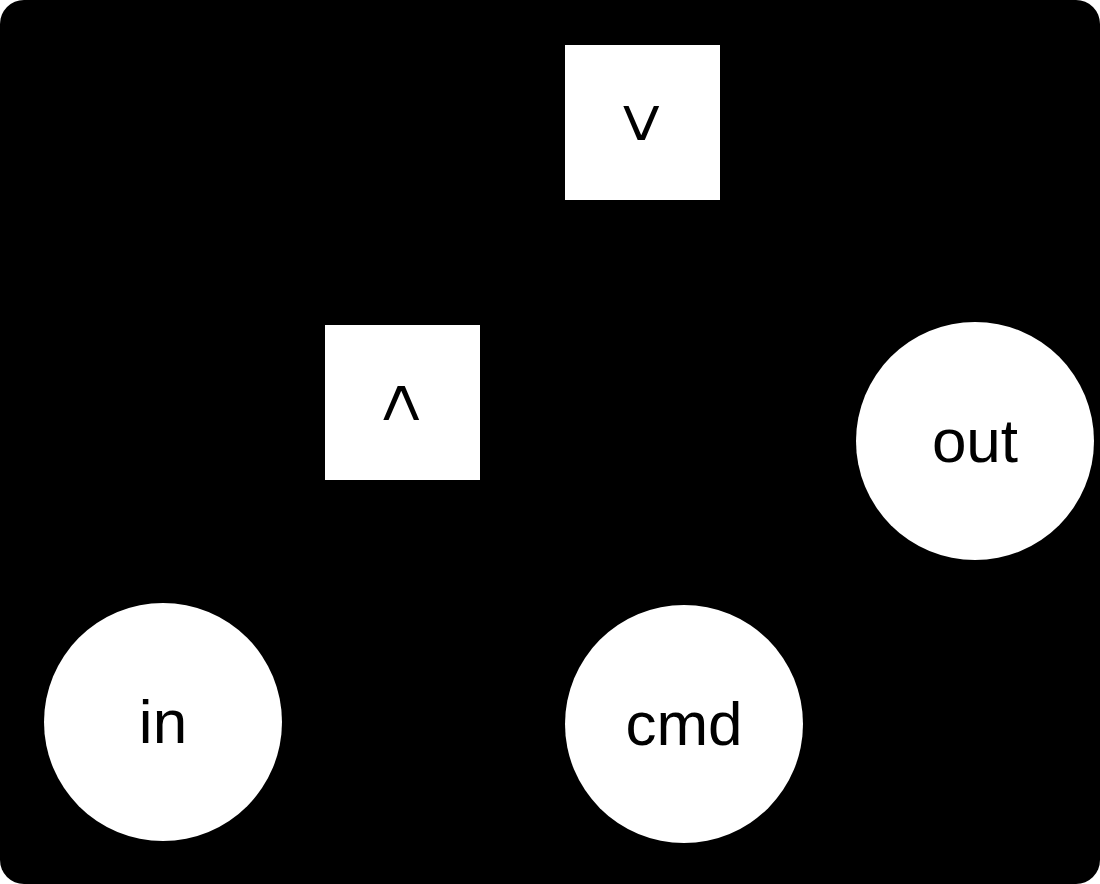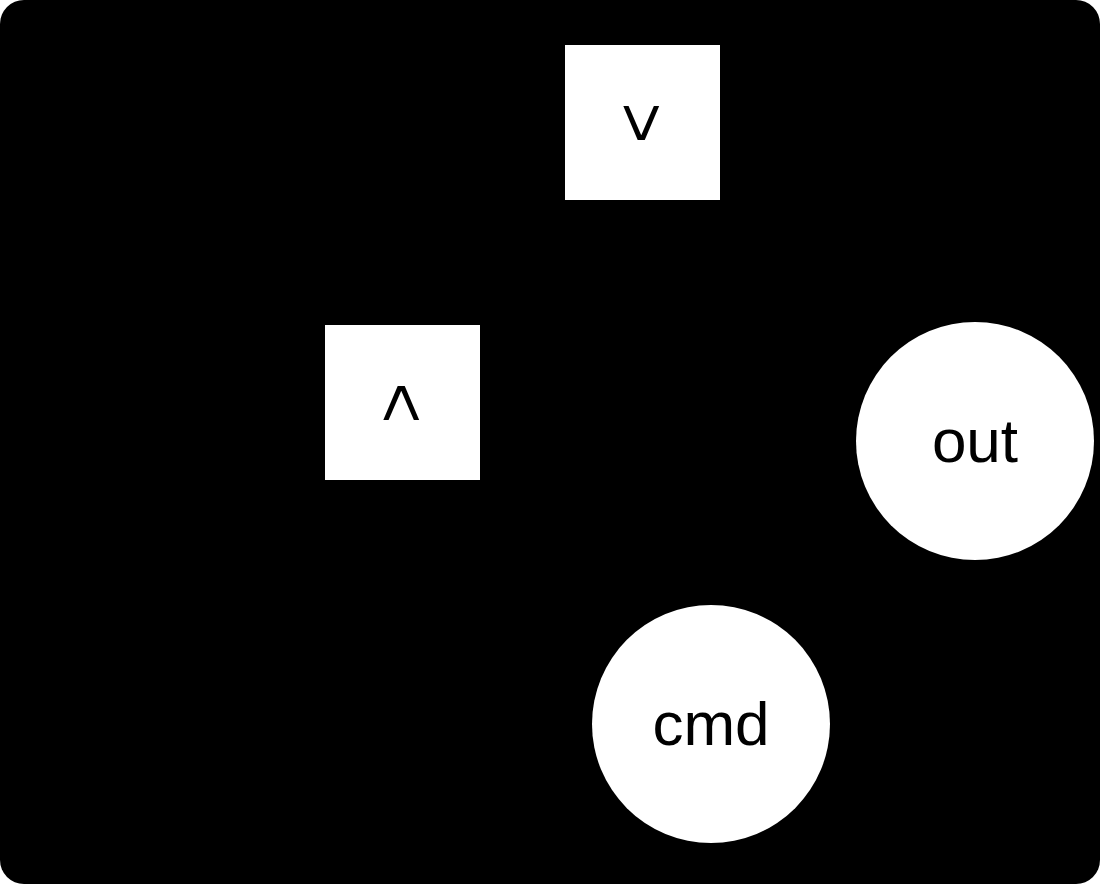--- a/index.html
+++ b/index.html
@@ -42,37 +42,40 @@
   }
   .node .label.rotated {
     transform: rotate(90deg);
     font-size: 70px;
   }
   
   #node-gt  { left: 565px; top: 45px;  }
   #node-lt  { left: 325px; top: 325px; }
   #node-out { left: 856px; top: 322px; }
   #node-in  { left: 44px;  top: 603px; }
-  #node-cmd { left: 592px; top: 605px; }
+  #node-cmd { left: 565px; top: 605px; }
 </style>
 </head>
 <body>
 
 <div class="canvas">
 
   <div class="node square" id="node-gt">
     <span class="label rotated">&gt;</span>
   </div>
 
   <div class="node square" id="node-lt">
     <span class="label rotated">&lt;</span>
   </div>
 
   <div class="node circle" id="node-out">
     <span class="label">out</span>
   </div>
 
+  <div class="node circle" id="node-in">
+    <span class="label">in</span>
+  </div>
 
   <div class="node circle" id="node-cmd">
     <span class="label">cmd</span>
   </div>
 
 </div>
 
 </body></html>

